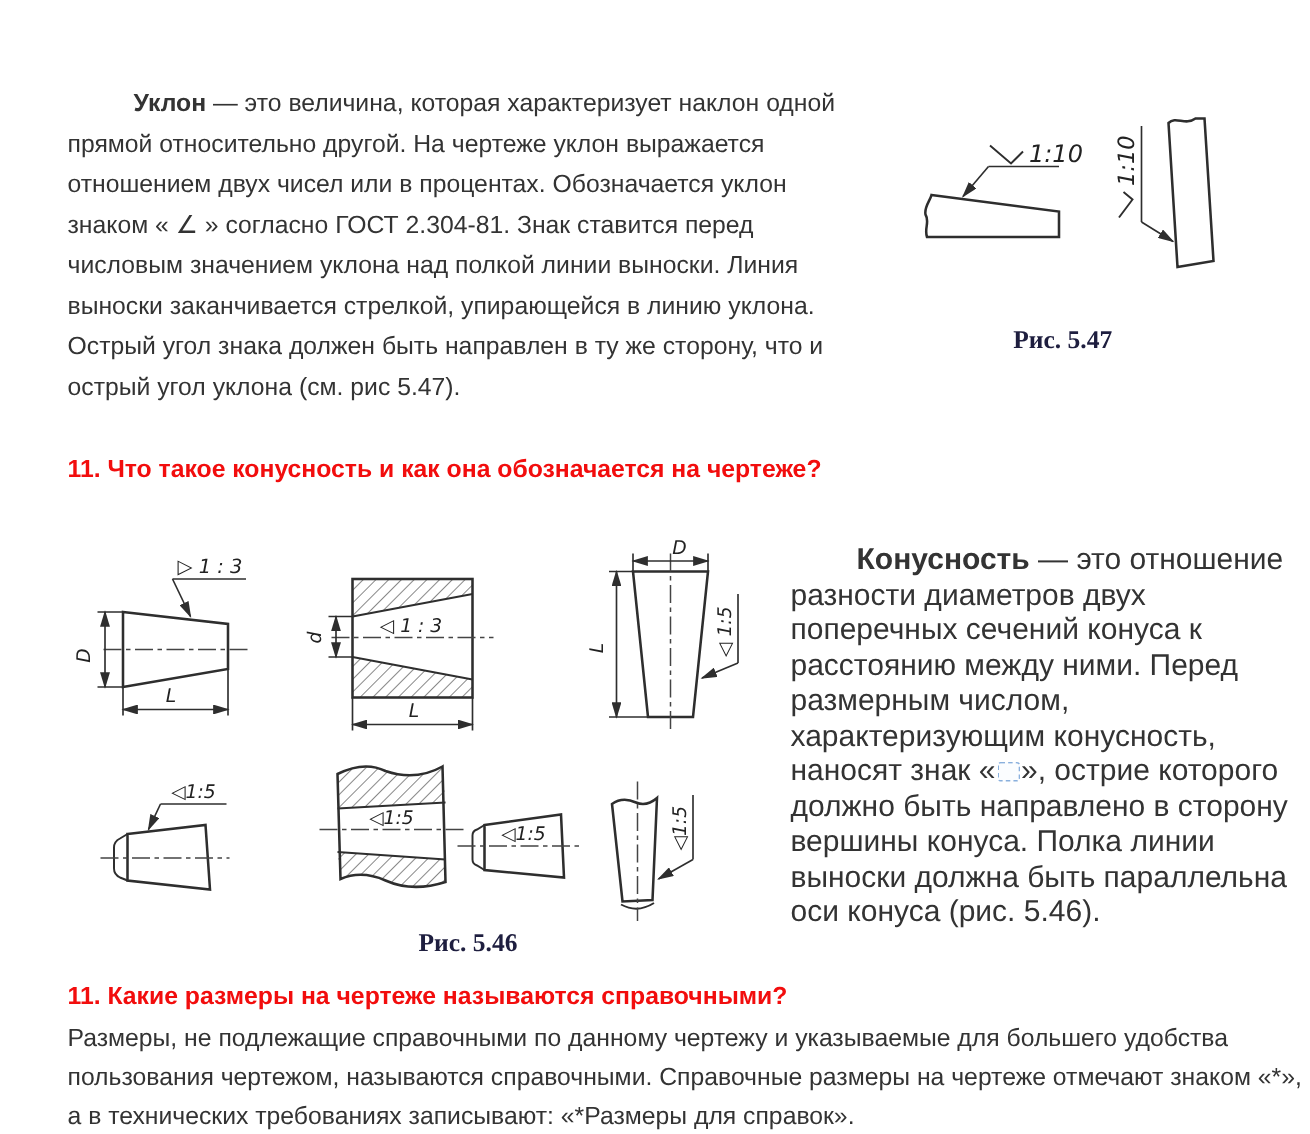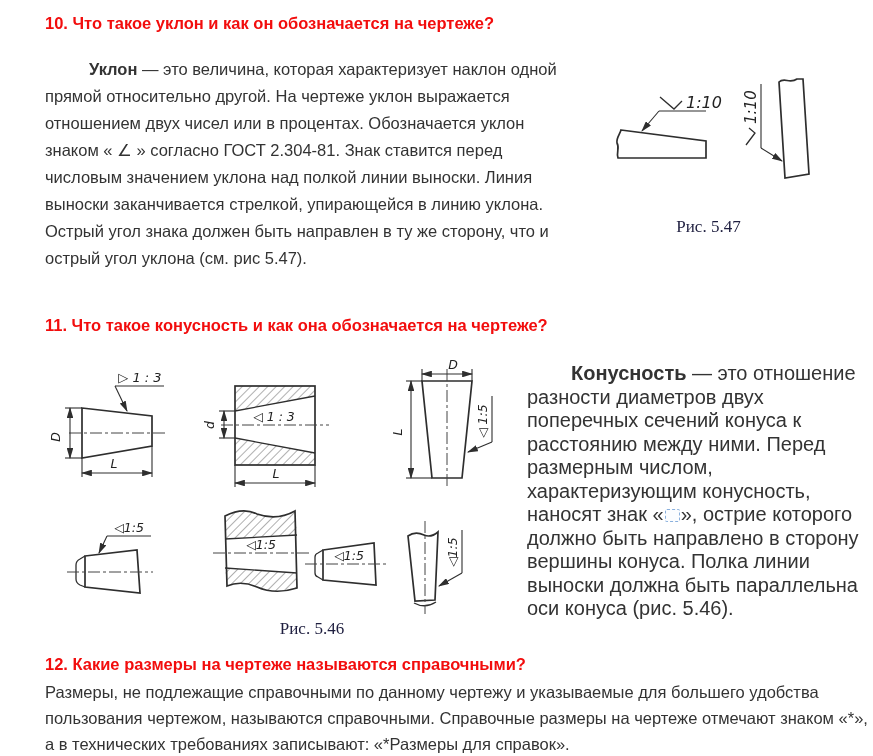--- a/index.html
+++ b/index.html
@@ -1,51 +1,50 @@
 <!DOCTYPE html>
 <html><head>
 <meta charset="utf-8">
 <style>
   html,body{margin:0;padding:0;background:#ffffff;}
   .page{position:relative;width:873px;height:756px;background:#ffffff;overflow:hidden;
         font-family:"Liberation Sans",sans-serif;color:#333333;}
   .heading{position:absolute;margin:0;font-size:16.5px;font-weight:bold;color:#f20d0d;
            font-family:"Liberation Sans",sans-serif;}
   .h10{left:45px;top:14px;}
-  .h11{left:45px;top:316px;text-align:right;}
+  .h11{left:45px;top:304px;text-align:right;}
   .h12{left:45px;top:655px;}
   .para{position:absolute;margin:0;color:#333333;}
   .p10{left:45px;top:56px;width:537px;font-size:16.5px;line-height:27px;}
   .p11{left:527px;top:362px;width:340px;font-size:20px;line-height:23.5px;}
   .p12{left:45px;top:679px;width:824px;font-size:16.5px;line-height:26px;}
   .lead{font-weight:bold;margin-left:44px;}
   .fig{position:absolute;}
   .fig47{left:611px;top:70px;width:235px;}
   .fig46{left:43px;top:356px;width:492px;}
-  .caption{font-family:"Liberation Serif",serif;font-weight:normal;font-size:17px;
+  .caption{font-family:"Liberation Serif",serif;font-weight:bold;font-size:17px;
            color:#1e1e3f;text-align:center;}
   .cap47{margin-top:9px;padding-right:40px;}
   .cap46{margin-top:3px;padding-left:46px;}
   .broken-img{display:inline-block;width:13px;height:11px;margin:0 1px;
               border:1px dashed #8ab0dd;border-radius:2px;background:#fbfdff;
               vertical-align:-1px;}
   svg{display:block;}
   svg text{font-family:"DejaVu Sans",sans-serif;font-style:italic;fill:#222222;}
   .ln{stroke:#2e2e2e;fill:none;}
   .body-ln{stroke-width:1.7;}
   .thin-ln{stroke-width:1.1;}
   .mid-ln{stroke-width:1.3;}
   .cl{stroke:#444;stroke-width:1;stroke-dasharray:12 3 3 3;fill:none;}
 </style>
 </head>
 <body>
 
 <div class="page">
 
-  <h2 class="heading h10">10. Что такое уклон и как он обозначается на чертеже?</h2>
 
   <p class="para p10"><span class="lead">Уклон</span><span> — это величина, которая характеризует наклон одной прямой относительно другой. На чертеже уклон выражается отношением двух чисел или в процентах. Обозначается уклон знаком « ∠ » согласно ГОСТ 2.304-81. Знак ставится перед числовым значением уклона над полкой линии выноски. Линия выноски заканчивается стрелкой, упирающейся в линию уклона. Острый угол знака должен быть направлен в ту же сторону, что и острый угол уклона (см. рис 5.47).</span></p>
 
   <div class="fig fig47">
     <svg width="235" height="138" viewBox="0 0 235 138">
       <defs>
         <marker id="arr" viewBox="0 0 10 6" refX="9" refY="3" markerWidth="10" markerHeight="6" orient="auto-start-reverse">
           <path d="M0,0 L10,3 L0,6 Z" fill="#2e2e2e"></path>
         </marker>
       </defs>
@@ -172,17 +171,17 @@
         <g transform="translate(414,219) rotate(-90)">
           <text x="8" y="0" font-size="12.5">◁1:5</text>
         </g>
       </g>
     </svg>
     <div class="caption cap46">Рис. 5.46</div>
   </div>
 
   <p class="para p11"><span class="lead">Конусность</span><span> — это отношение разности диаметров двух поперечных сечений конуса к расстоянию между ними. Перед размерным числом, характеризующим конусность, наносят знак «</span><span class="broken-img"></span><span>», острие которого должно быть направлено в сторону вершины конуса. Полка линии выноски должна быть параллельна оси конуса (рис. 5.46).</span></p>
 
-  <h2 class="heading h12">12. Какие размеры на чертеже называются справочными?</h2>
+  <h2 class="heading h12">11. Какие размеры на чертеже называются справочными?</h2>
 
   <p class="para p12">Размеры, не подлежащие справочными по данному чертежу и указываемые для большего удобства пользования чертежом, называются справочными. Справочные размеры на чертеже отмечают знаком «*», а в технических требованиях записывают: «*Размеры для справок».</p>
 
 </div>
 
 </body></html>

